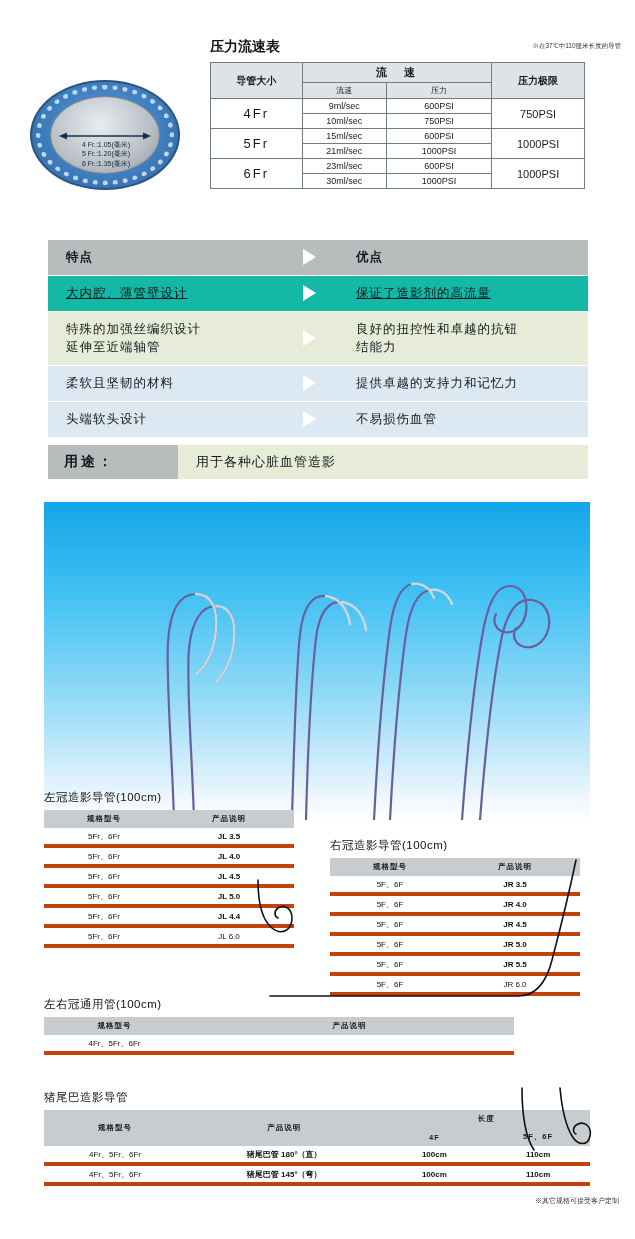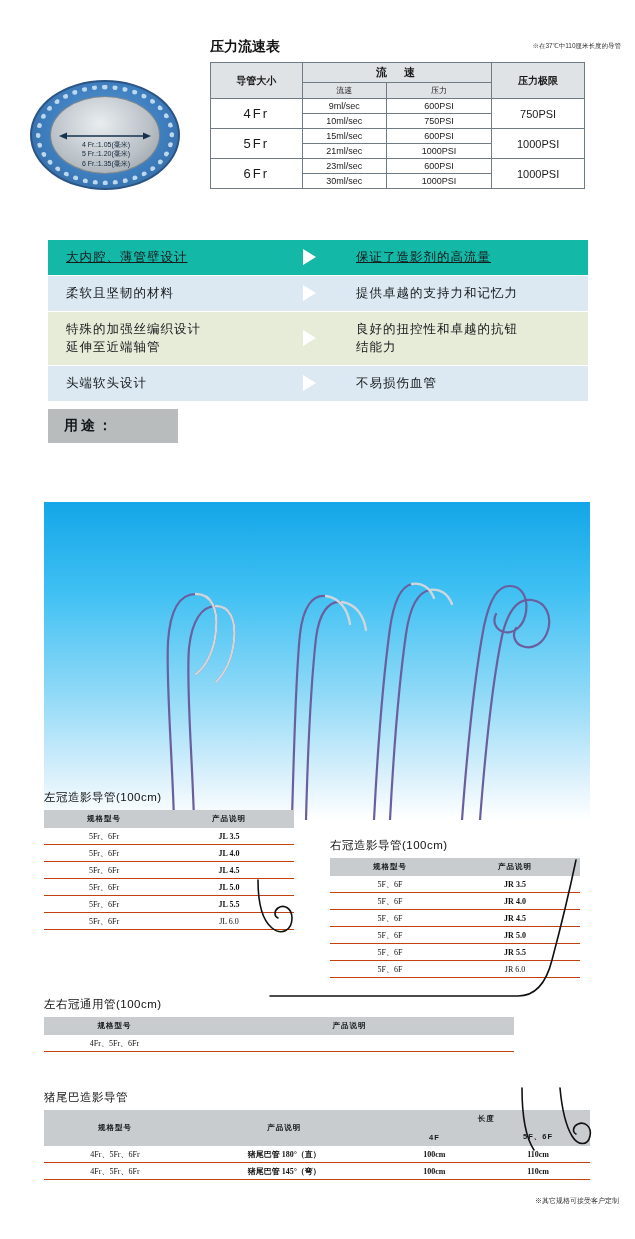--- a/index.html
+++ b/index.html
@@ -126,24 +126,23 @@
 
   
   .prod { position:absolute; }
   .prod-title { font-size:11.5px; color:#111; margin-bottom:5px; letter-spacing:.5px; }
   table.spec { border-collapse:collapse; font-size:8px; width:100%; }
   table.spec th {
     background:#c9ccce; color:#14181b; font-weight:bold;
     border:none; padding:4px 0; font-size:7.5px; letter-spacing:1px;
   }
   table.spec td {
-    border-bottom:1px solid #c2410c;
+    border-bottom:4px solid #c2410c;
     padding:2.5px 0; text-align:center; font-size:8px; color:#111;
     background:#ffffff;
-    font-family:Liberation Serif, serif;
   }
   table.spec td.bold { font-weight:bold; }
   .tbl-left { position:absolute; left:44px; top:790px; width:250px; }
   .tbl-right { position:absolute; left:330px; top:838px; width:250px; }
   .tbl-common { position:absolute; left:44px; top:997px; width:470px; }
   .tbl-pig { position:absolute; left:44px; top:1090px; width:546px; }
   .footnote {
     position:absolute; right:16px; top:1196px;
     font-size:7px; color:#333;
   }
@@ -218,73 +217,85 @@
     <tr>
       <td>30ml/sec</td>
       <td>1000PSI</td>
     </tr>
   </tbody>
     </table>
 </div>
 
 <div class="features">
 
+  <div class="frow head-row">
+    <div class="fleft">
+      <span>特点</span>
+    </div>
+    <div class="farrow">
+        <div class="tri"></div>
+      </div>
+    <div class="fright">
+      <span>优点</span>
+    </div>
+  </div>
 
   <div class="frow r1">
     <div class="fleft">
       <span>大内腔、薄管壁设计</span>
     </div>
     <div class="farrow">
         <div class="tri"></div>
       </div>
     <div class="fright">
       <span>保证了造影剂的高流量</span>
-    </div>
-  </div>
-
-  <div class="frow r2">
-    <div class="fleft">
-      <span>柔软且坚韧的材料</span>
-    </div>
-    <div class="farrow">
-        <div class="tri"></div>
-      </div>
-    <div class="fright">
-      <span>提供卓越的支持力和记忆力</span>
     </div>
   </div>
 
   <div class="frow r3">
     <div class="fleft">
       <span style="white-space:pre-line;">特殊的加强丝编织设计
 延伸至近端轴管</span>
     </div>
     <div class="farrow">
         <div class="tri"></div>
       </div>
     <div class="fright">
       <span style="white-space:pre-line;">良好的扭控性和卓越的抗钮
 结能力</span>
     </div>
   </div>
 
+  <div class="frow r2">
+    <div class="fleft">
+      <span>柔软且坚韧的材料</span>
+    </div>
+    <div class="farrow">
+        <div class="tri"></div>
+      </div>
+    <div class="fright">
+      <span>提供卓越的支持力和记忆力</span>
+    </div>
+  </div>
+
   <div class="frow r4">
     <div class="fleft">
       <span>头端软头设计</span>
     </div>
     <div class="farrow">
         <div class="tri"></div>
       </div>
     <div class="fright">
       <span>不易损伤血管</span>
     </div>
   </div>
 
   <div class="usage">
     <div class="ul">用途：</div>
+    <div class="ur">用于各种心脏血管造影</div>
   </div>
 </div>
 
 <div class="photo">
   <svg width="546" height="318" viewBox="0 0 546 318">
     <g fill="none" stroke="#6a5f9e" stroke-width="2.2" stroke-linecap="round">
       <path d="M130 318 C128 250 122 180 124 140 C126 108 136 92 152 92 C168 92 174 108 172 128 C170 152 160 166 152 172"></path>
       <path d="M150 318 C148 250 142 182 145 146 C148 118 158 104 172 104 C186 104 192 118 190 138 C188 158 180 172 172 180"></path>
       <path d="M248 318 C250 240 252 170 256 132 C259 106 268 92 282 94"></path>
       <path d="M262 318 C264 240 268 172 272 136 C275 112 284 98 298 100"></path>
@@ -323,21 +334,21 @@
     <tr>
           <td>5Fr、6Fr</td>
           <td class="bold">JL 4.5</td>
         </tr>
     <tr>
           <td>5Fr、6Fr</td>
           <td class="bold">JL 5.0</td>
         </tr>
     <tr>
           <td>5Fr、6Fr</td>
-          <td class="bold">JL 5.5</td>
+          <td class="bold">JL 4.4</td>
         </tr>
     <tr>
           <td>5Fr、6Fr</td>
           <td>JL 6.0</td>
         </tr>
   </tbody>
     </table>
 </div>
 
 <div class="prod tbl-right">

